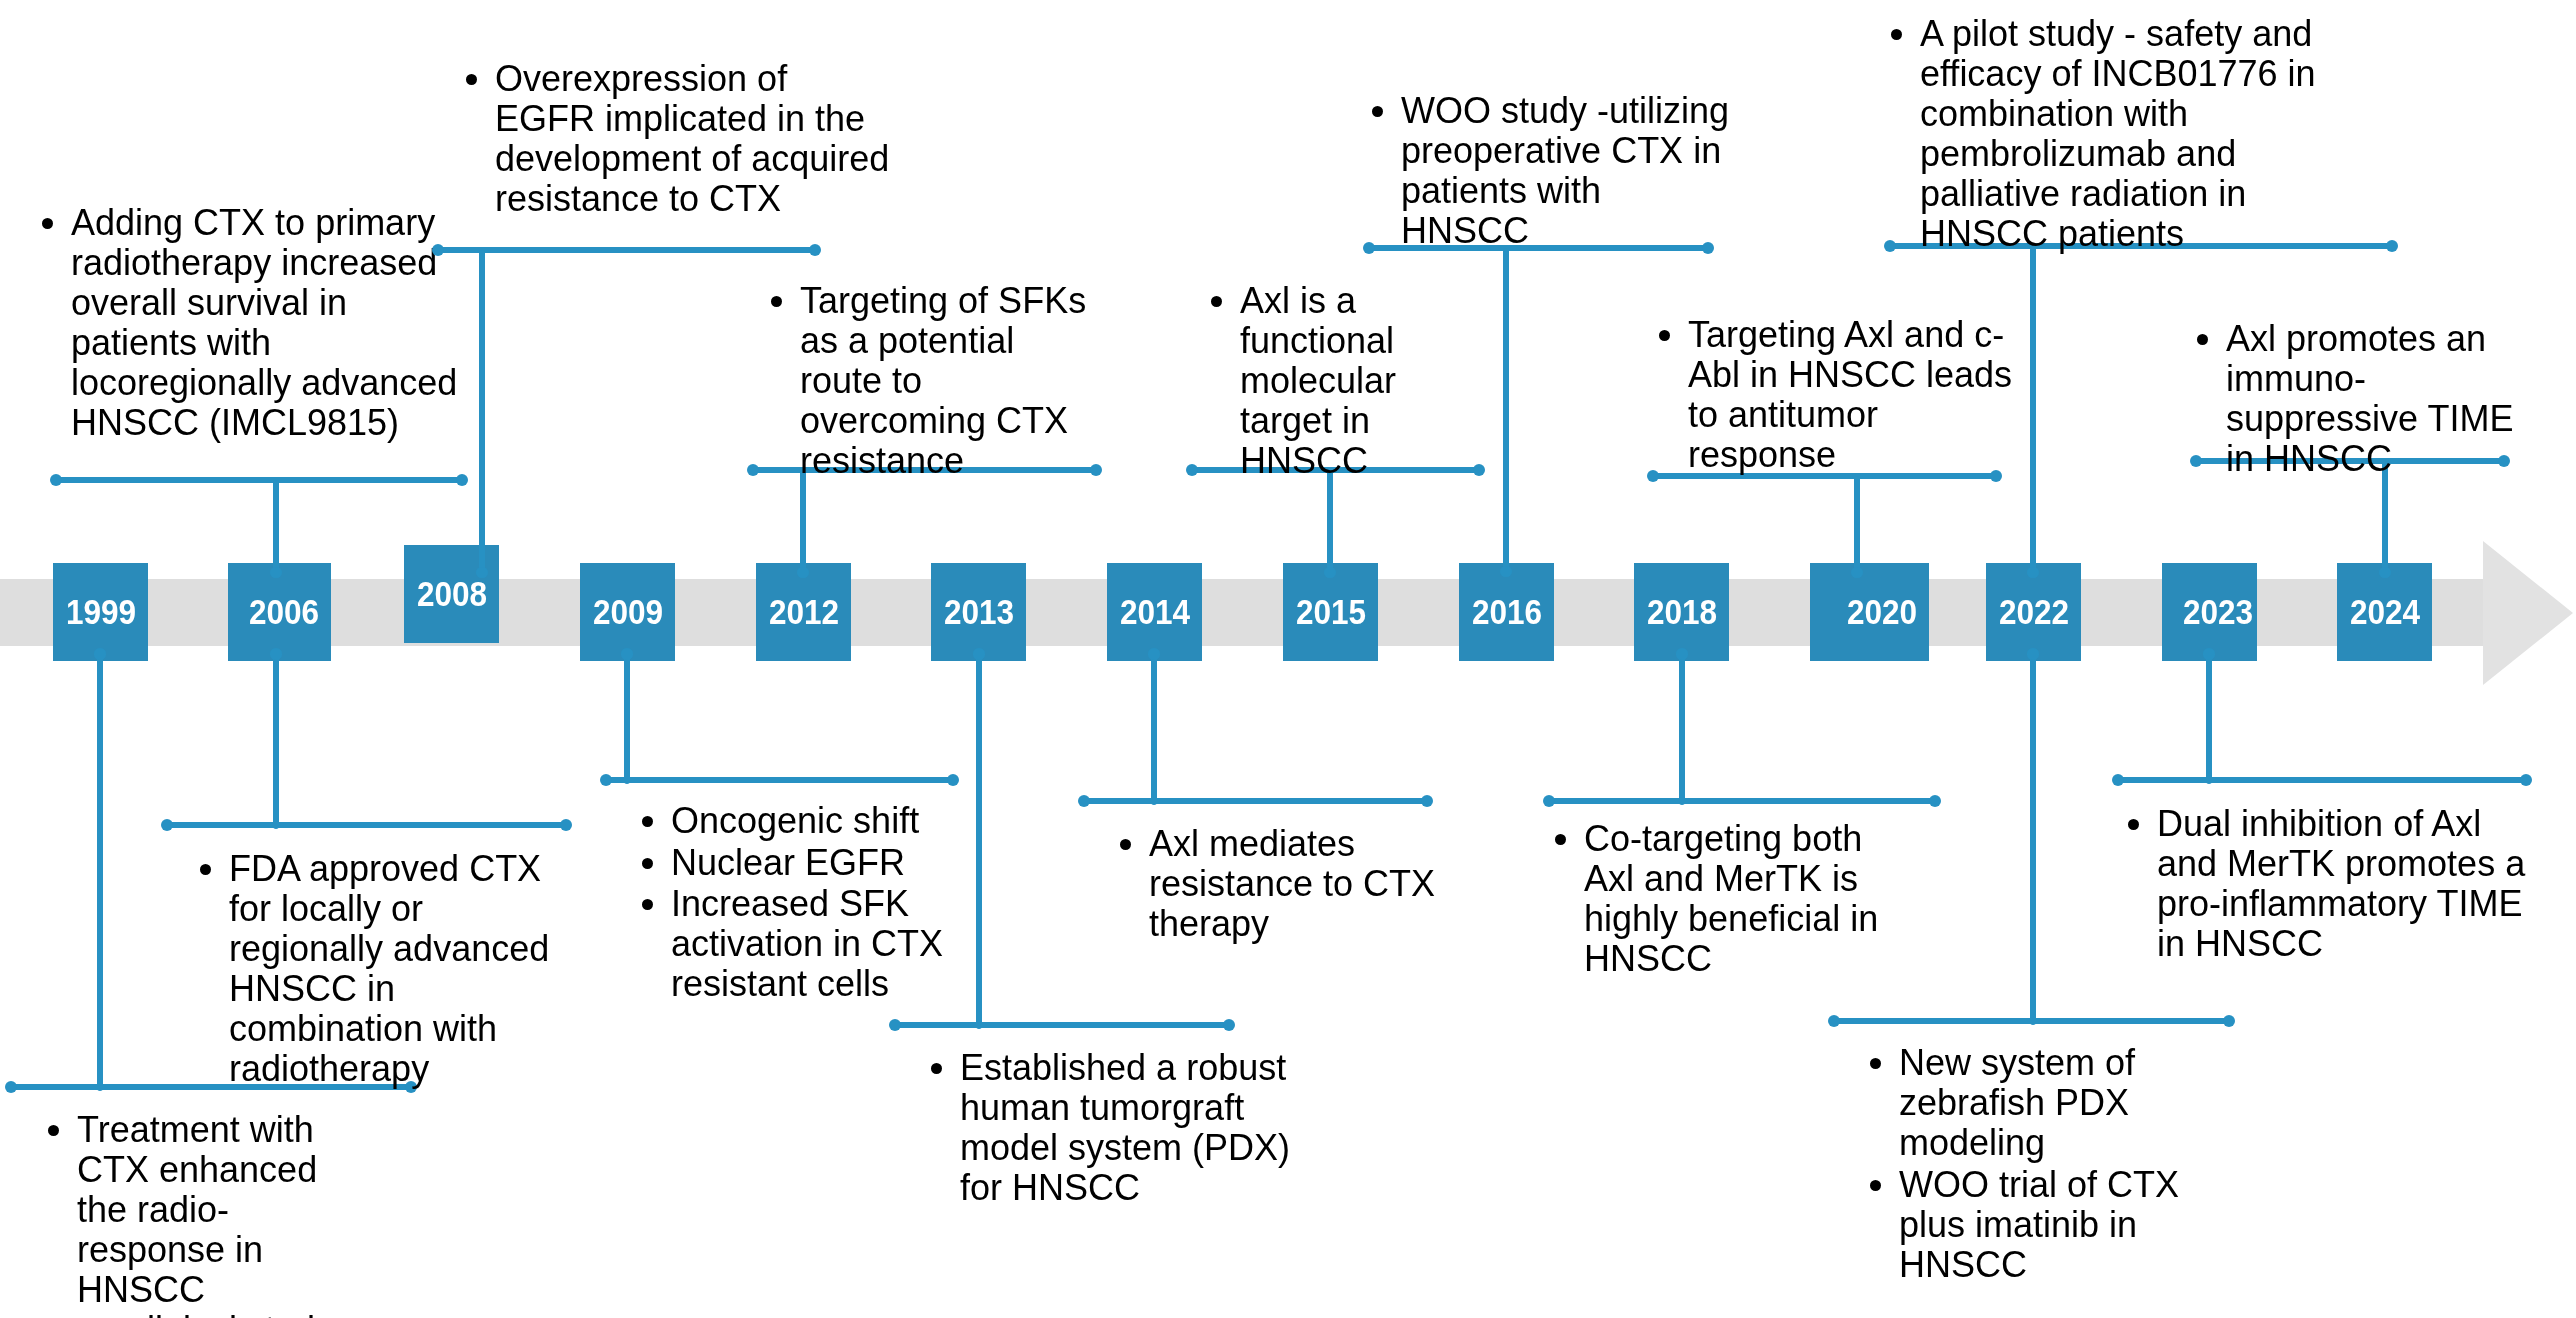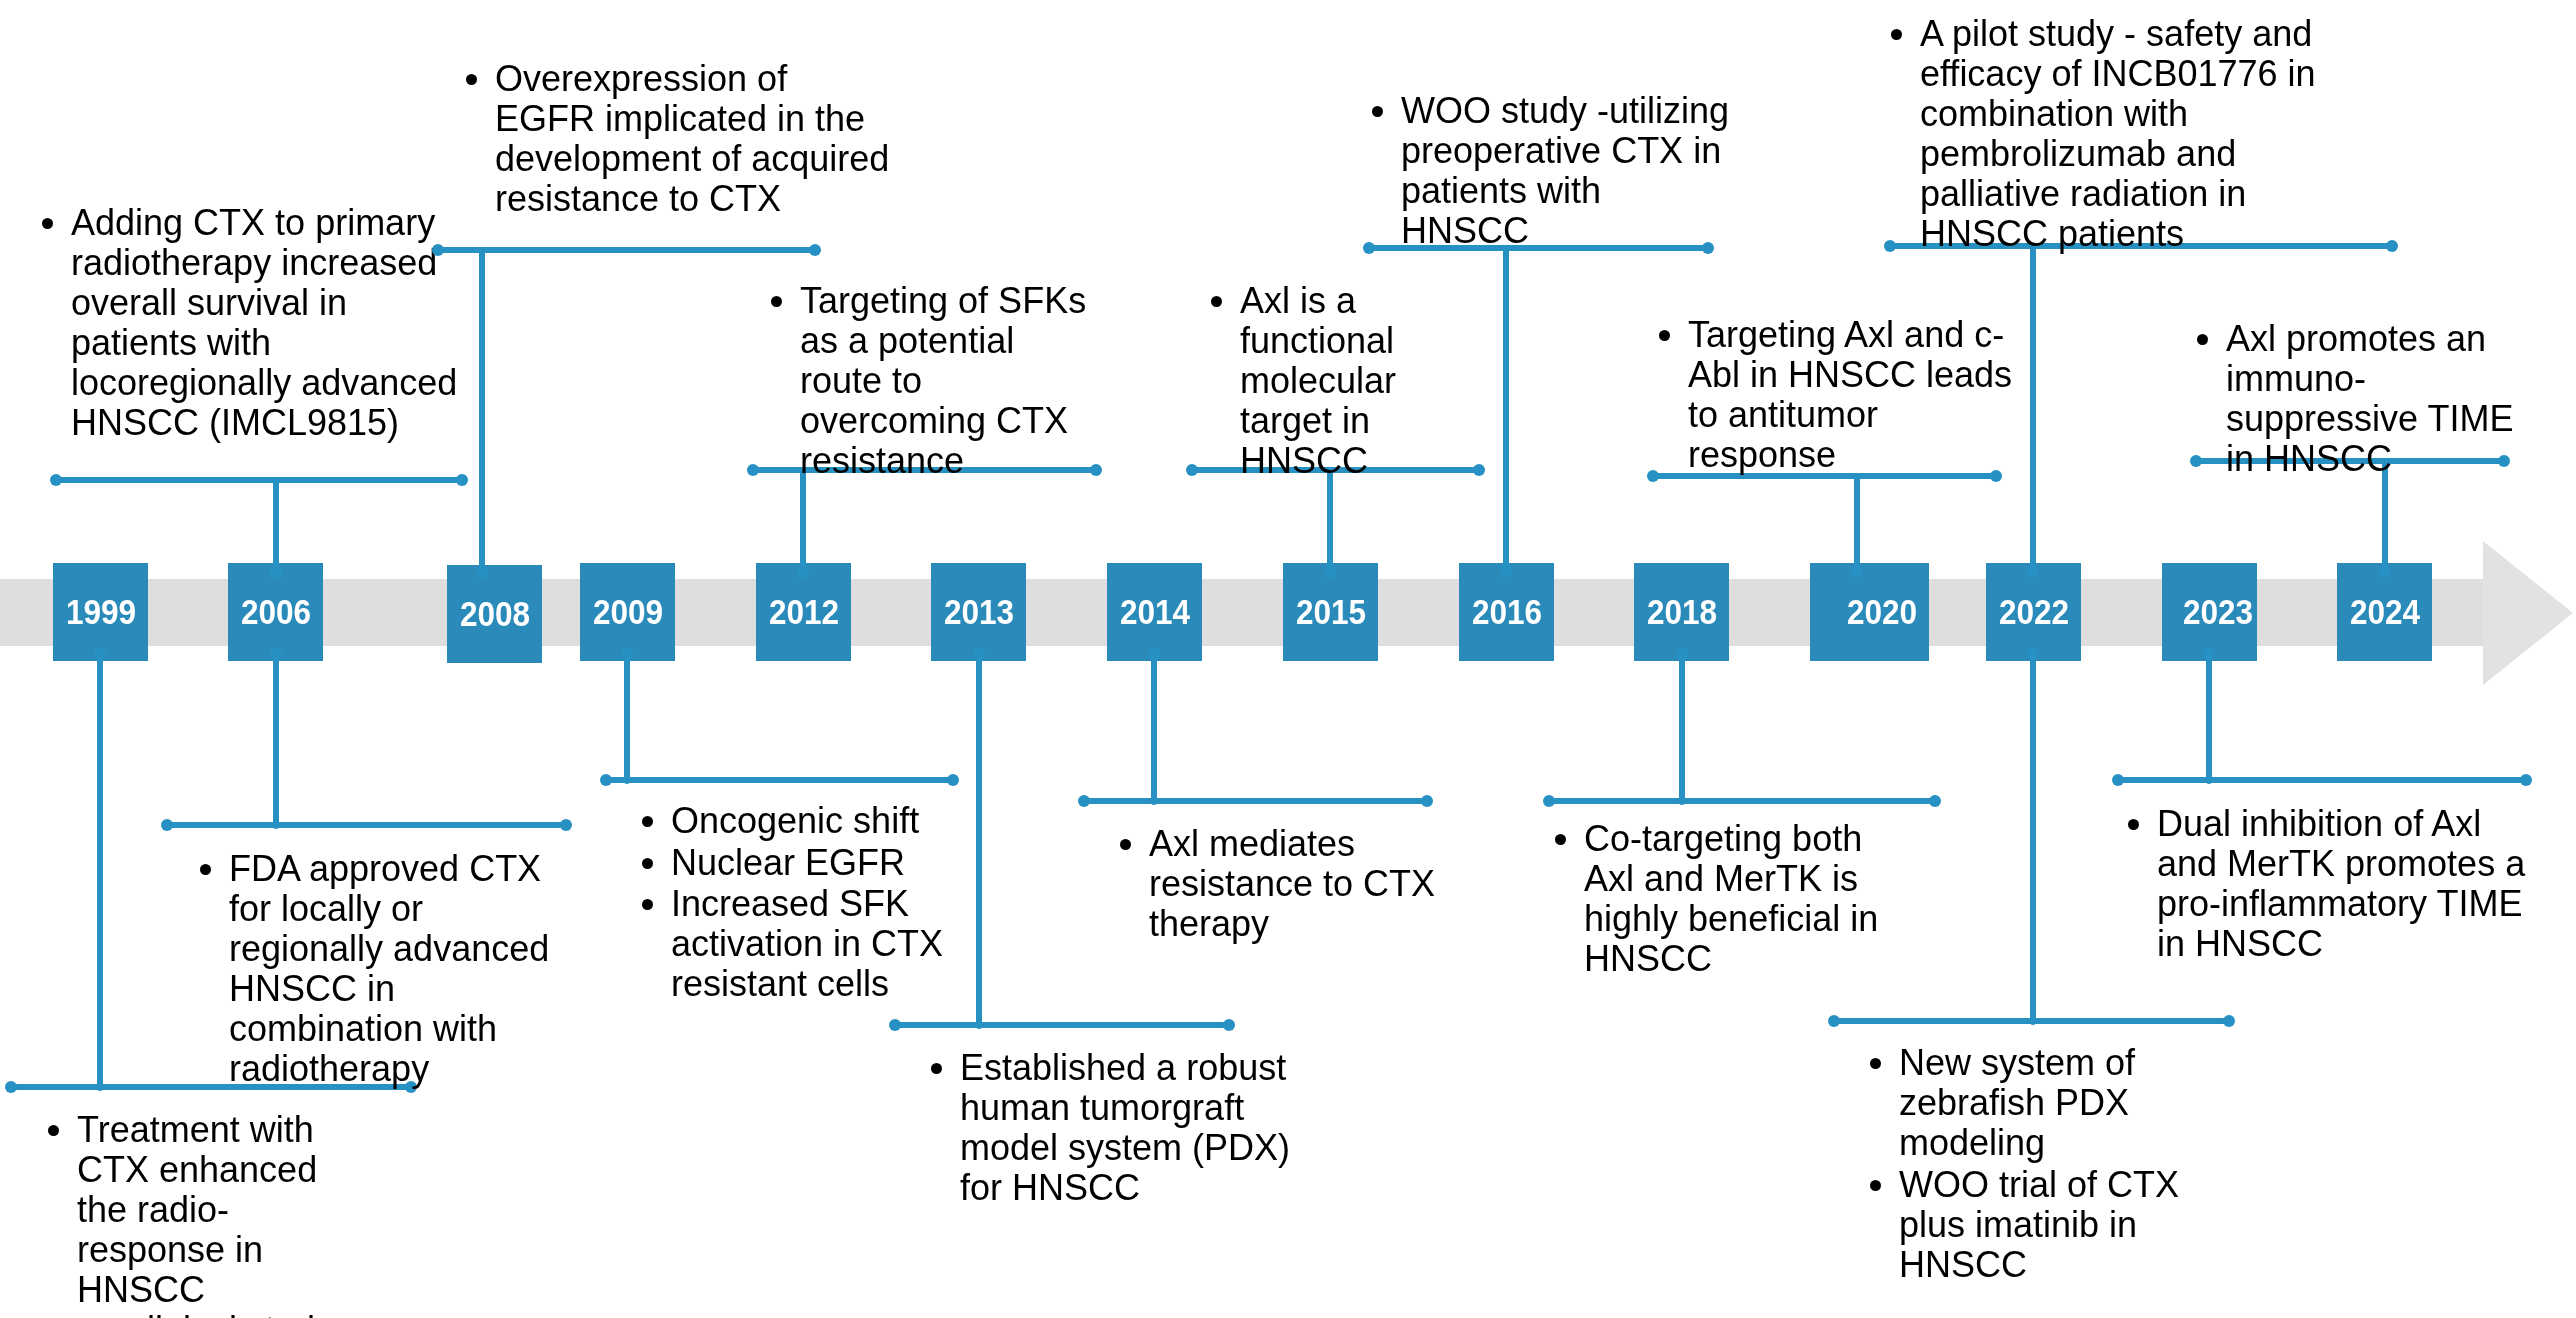--- a/index.html
+++ b/index.html
@@ -74,24 +74,24 @@
 </head>
 <body>
 
 <div id="stage">
   <div class="band" style="left:0;top:579px;width:2486px;height:67px;"></div>
   <div class="arrowhead" style="left:2483px;top:541px;"></div>
   <div id="boxes">
       <div class="year-box" style="left: 53px; top: 563px;">
         <span>1999</span>
       </div>
-      <div class="year-box" style="left: 228px; top: 563px;">
+      <div class="year-box" style="left: 228px; top: 563px; padding-left: 8px;">
         <span>2006</span>
       </div>
-      <div class="year-box" style="left: 404px; top: 565px; margin-left: 43px;">
+      <div class="year-box" style="left: 404px; top: 545px;">
         <span>2008</span>
       </div>
       <div class="year-box" style="left: 580px; top: 563px;">
         <span>2009</span>
       </div>
       <div class="year-box" style="left: 756px; top: 563px;">
         <span>2012</span>
       </div>
       <div class="year-box" style="left: 931px; top: 563px;">
         <span>2013</span>

